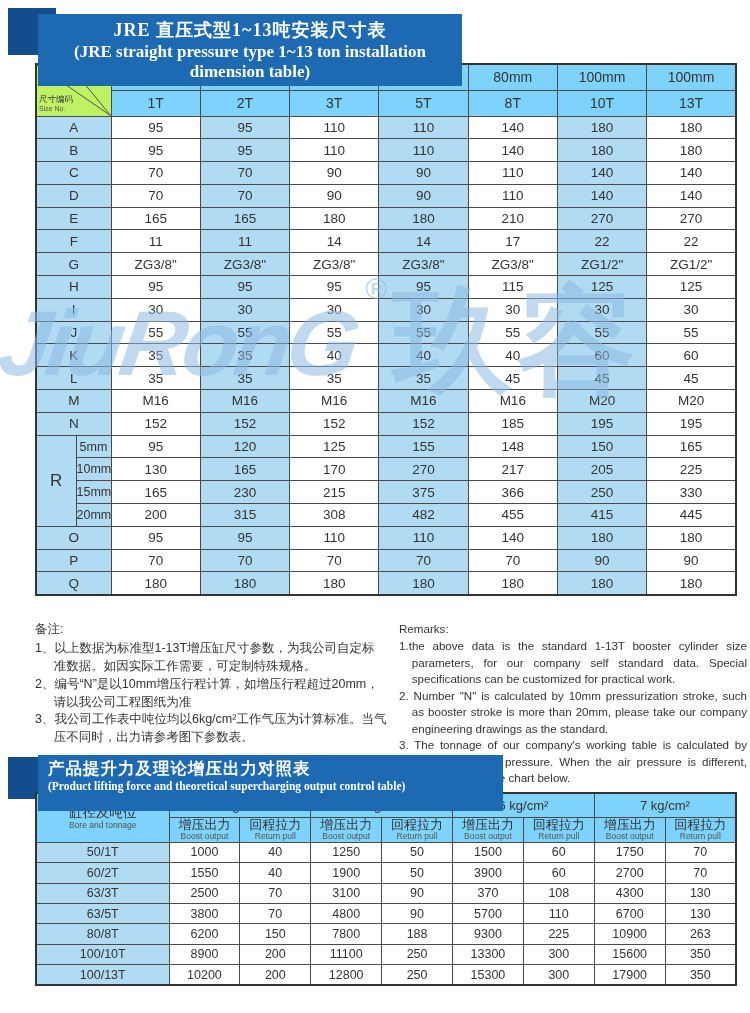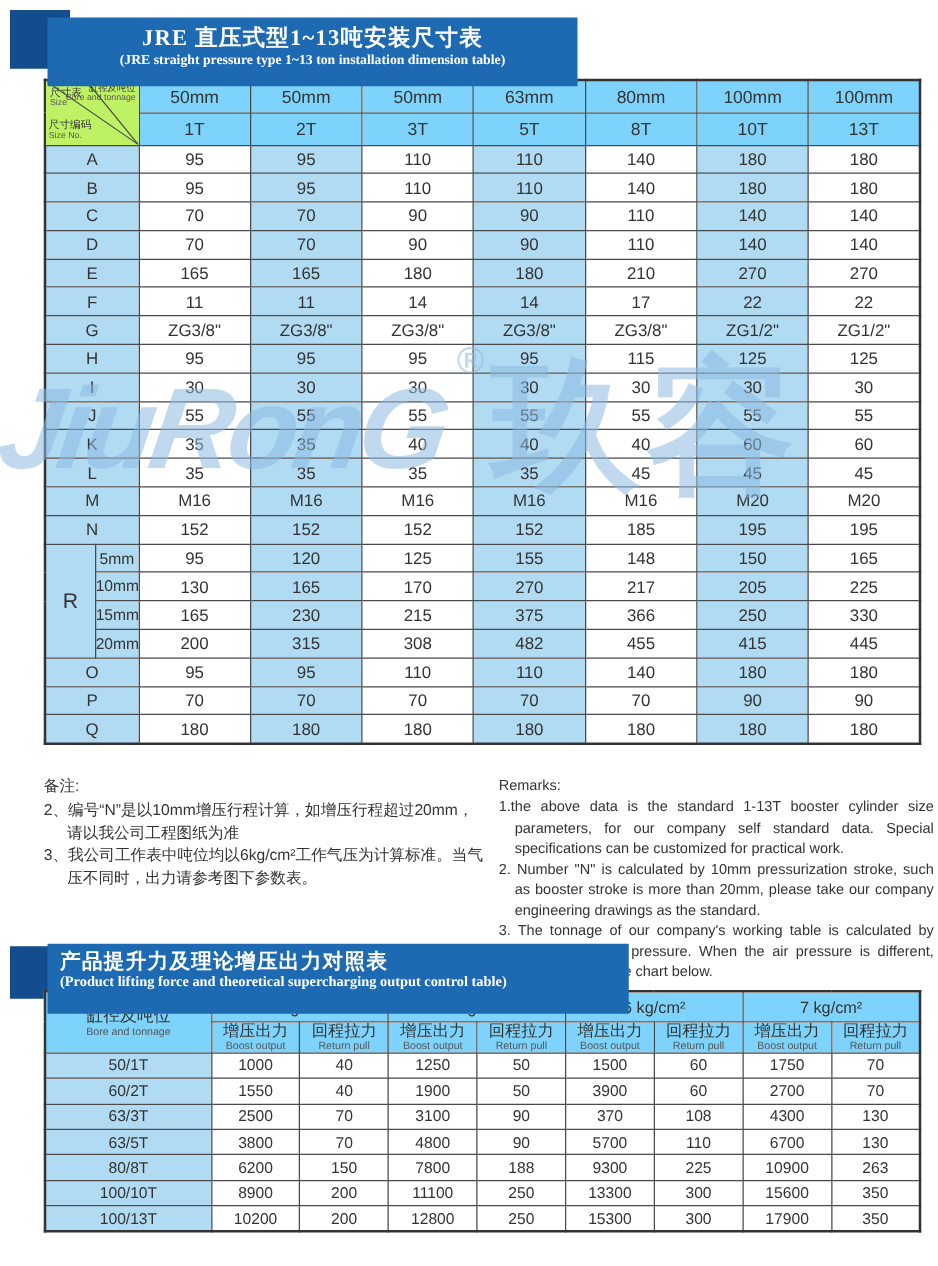--- a/index.html
+++ b/index.html
@@ -4,23 +4,23 @@
 <style>
   * { margin:0; padding:0; box-sizing:border-box; }
   body { background:#ffffff; font-family:"Liberation Sans", sans-serif; }
   .page { position:relative; width:750px; height:1013px; background:#fff; overflow:hidden; }
 
   
   .sq { position:absolute; background:#134d8e; }
   .sq1 { left:8px; top:8px; width:48px; height:47px; }
   .sq2 { left:8px; top:757px; width:44px; height:42px; }
   .banner { position:absolute; background:#1d6ab3; color:#fff; z-index:2; }
-  .banner1 { left:38px; top:14px; width:424px; text-align:center; padding:4px 4px 15px 4px; }
+  .banner1 { left:38px; top:14px; width:424px; text-align:center; padding:4px 4px 4px 4px; }
   .banner1 .bt { font-family:"Liberation Serif", serif; font-weight:bold; font-size:18px; letter-spacing:1px; }
-  .banner1 .bs { font-family:"Liberation Serif", serif; font-weight:bold; font-size:11px; }
+  .banner1 .bs { font-family:"Liberation Serif", serif; font-weight:bold; font-size:17px; }
   .banner2 { left:38px; top:755px; width:465px; text-align:left; padding:3px 6px 19px 10px; }
   .banner2 .bt { font-family:"Liberation Serif", serif; font-weight:bold; font-size:16.5px; letter-spacing:1px; }
   .banner2 .bs { font-family:"Liberation Serif", serif; font-weight:bold; font-size:11.5px; }
 
   
   table { border-collapse:collapse; table-layout:fixed; position:absolute; left:35px; width:702px; background:#fff; border:2px solid #333; }
   th, td { border:1px solid #4a4a4a; text-align:center; vertical-align:middle; color:#333; overflow:hidden; padding:0; }
   thead th { background:#7dd3fc; font-weight:normal; }
 
   
@@ -334,20 +334,21 @@
   <div class="watermark">
     <span class="wm-latin">JiuRonG</span>
     <span class="wm-reg">®</span>
     <span class="wm-cjk">玖容</span>
   </div>
 
   <div class="notes">
     <div class="notes-cn">
       <div class="note-head">备注:</div>
       <div id="notes-cn-items">
+          <div class="note-item">1、以上数据为标准型1-13T增压缸尺寸参数，为我公司自定标准数据。如因实际工作需要，可定制特殊规格。</div>
           <div class="note-item">2、编号“N”是以10mm增压行程计算，如增压行程超过20mm，请以我公司工程图纸为准</div>
           <div class="note-item">3、我公司工作表中吨位均以6kg/cm²工作气压为计算标准。当气压不同时，出力请参考图下参数表。</div>
         </div>
     </div>
     <div class="notes-en">
       <div class="note-head">Remarks:</div>
       <div id="notes-en-items">
           <div class="note-item">1.the above data is the standard 1-13T booster cylinder size parameters, for our company self standard data. Special specifications can be customized for practical work.</div>
           <div class="note-item">2. Number "N" is calculated by 10mm pressurization stroke, such as booster stroke is more than 20mm, please take our company engineering drawings as the standard.</div>
           <div class="note-item">3. The tonnage of our company's working table is calculated by 6kg/cm² working pressure. When the air pressure is different, please refer to the chart below.</div>

